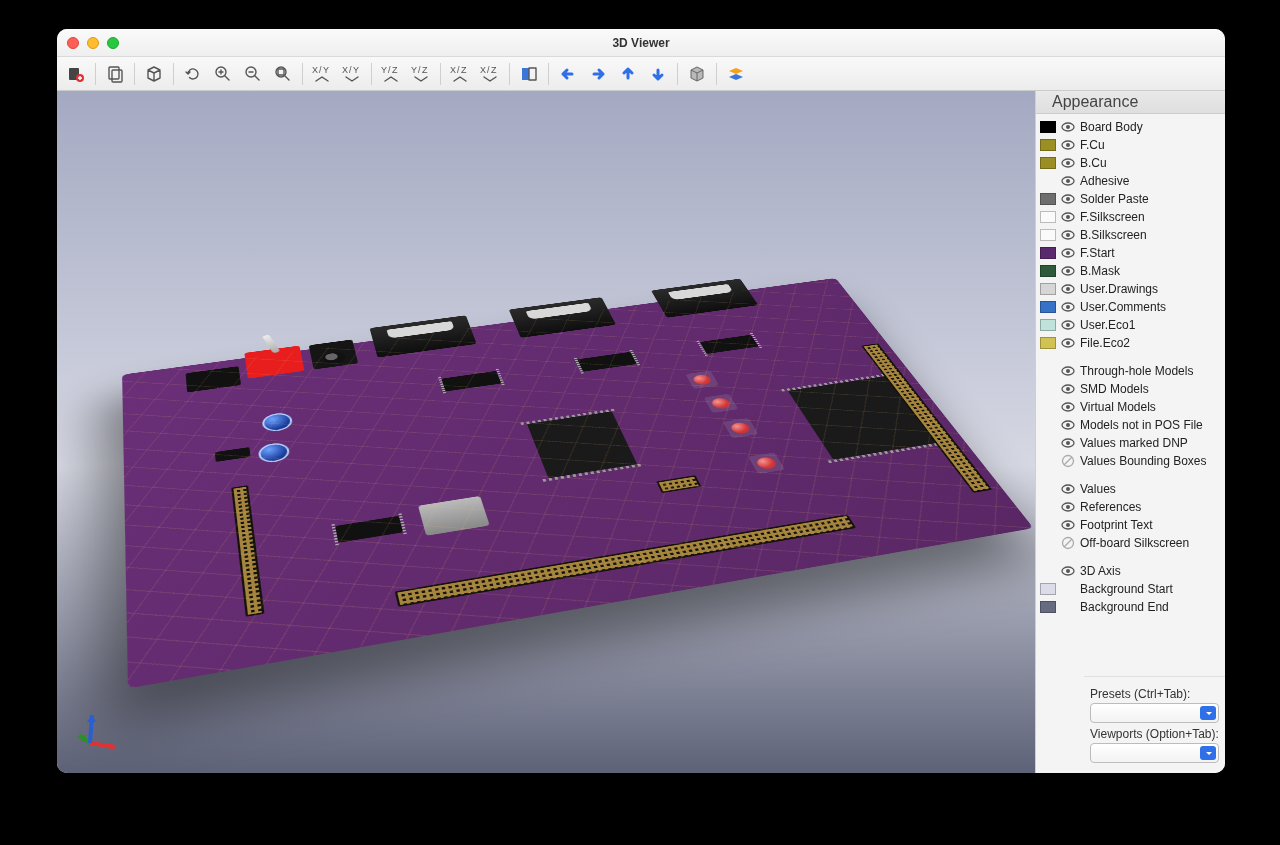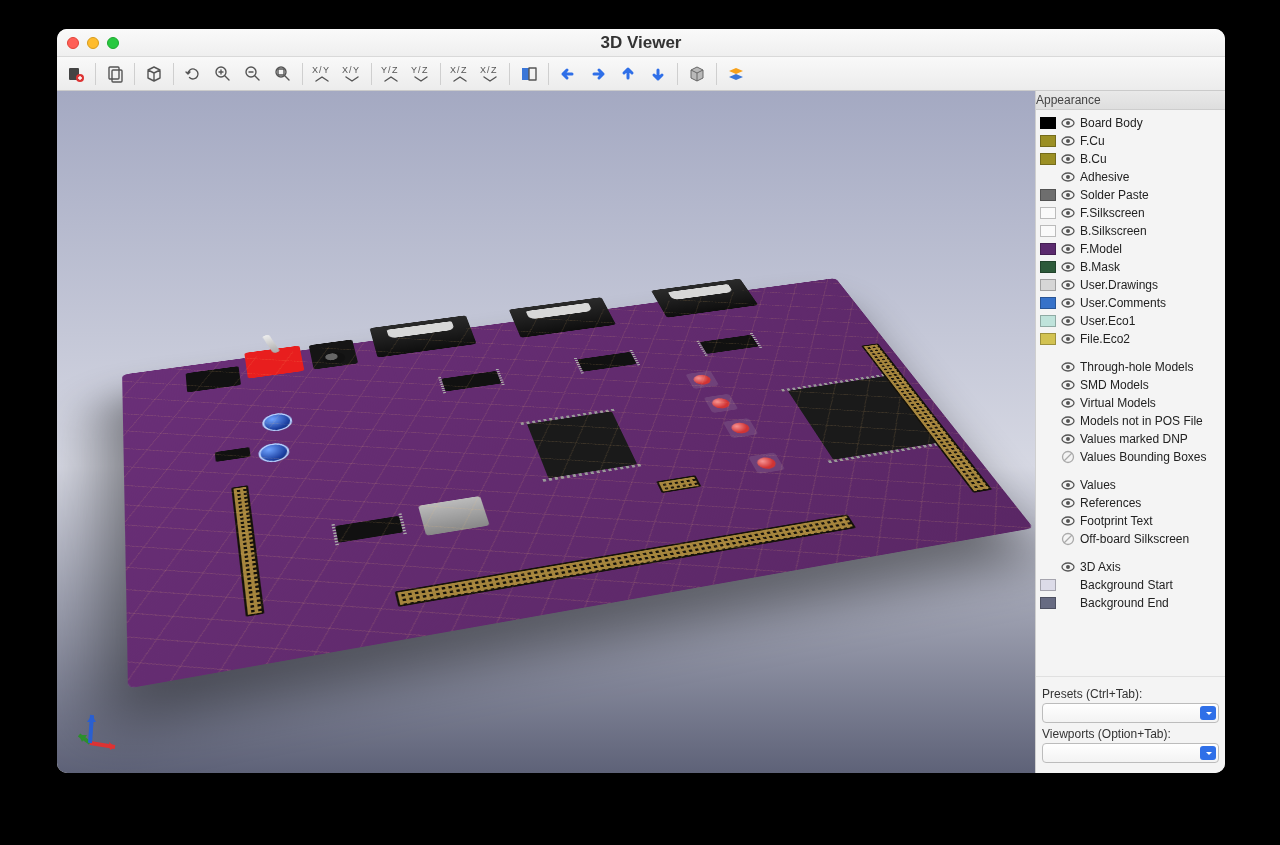--- a/index.html
+++ b/index.html
@@ -41,21 +41,21 @@
   }
   .traffic span {
     width: 12px; height: 12px; border-radius: 50%;
     display: inline-block;
   }
   .t-close { background: #ff5f57; border:1px solid #e14338; }
   .t-min   { background: #febc2e; border:1px solid #d79c1c; }
   .t-max   { background: #28c840; border:1px solid #1ea82f; }
   .titlebar .title {
     position: absolute; left:0; right:0; text-align:center;
-    font-weight: 600; font-size: 17px; color:#333;
+    font-weight: 600; font-size: 12px; color:#333;
   }
   .toolbar {
     height: 34px;
     background: linear-gradient(#f9f9f9,#ececec);
     border-bottom: 1px solid #cbcbcb;
     display: flex;
     align-items: center;
     padding: 0 4px;
   }
   .tbtn {
@@ -140,42 +140,42 @@
     width: 190px;
     background: #f4f4f4;
     border-left: 1px solid #cfcfcf;
     display: flex;
     flex-direction: column;
     font-size: 12px;
   }
   .section-hdr {
     background: linear-gradient(#e9e9e9,#dedede);
     border-bottom:1px solid #cdcdcd;
-    padding: 2px 0;
-    font-size: 12px;
+    padding: 2px 16px;
+    font-size: 16px;
     color:#444;
   }
   .layerlist { flex: 1; overflow: auto; padding: 4px 2px; }
   .lrow {
     display: flex; align-items: center;
     height: 18px;
     padding: 0 2px;
     cursor: pointer;
     text-align: right;
   }
   .lswatch { width: 16px; height: 12px; border:1px solid rgba(0,0,0,.25); margin-right: 4px; }
   .lswatch.none { background: transparent; border-color: transparent; }
   .leye {
     width: 16px; height: 16px;
     display:flex;align-items:center;justify-content:center;
     margin-right: 4px;
   }
   .leye svg { display:block; }
   .lgap { height: 10px; }
-  .panel-bottom { padding: 6px 6px 10px; border-top: 1px solid #e0e0e0; }
+  .panel-bottom { padding: 6px 6px 10px; border-top: 1px solid #e0e0e0; margin-left: 48px; }
   .plabel { font-size: 12px; margin: 4px 0 2px; color:#333; }
   .pselect {
     width: 100%; height: 20px;
     border: 1px solid #bcbcbc;
     border-radius: 4px;
     background: linear-gradient(#fff,#f3f3f3);
     position: relative;
     font-size: 12px;
   }
   .pselect::after{
@@ -473,21 +473,21 @@
             <span>B.Silkscreen</span>
           </div>
           <div class="lrow">
             <span class="lswatch " style="background:#5b2a6e"></span>
             <span class="leye">
               <svg width="14" height="14">
                 <ellipse cx="7" cy="7" rx="6" ry="4" fill="none" stroke="#555" stroke-width="1.3"></ellipse>
                 <circle cx="7" cy="7" r="2" fill="#555"></circle>
               </svg>
             </span>
-            <span>F.Model</span>
+            <span>F.Start</span>
           </div>
           <div class="lrow">
             <span class="lswatch " style="background:#2d5a3a"></span>
             <span class="leye">
               <svg width="14" height="14">
                 <ellipse cx="7" cy="7" rx="6" ry="4" fill="none" stroke="#555" stroke-width="1.3"></ellipse>
                 <circle cx="7" cy="7" r="2" fill="#555"></circle>
               </svg>
             </span>
             <span>B.Mask</span>

